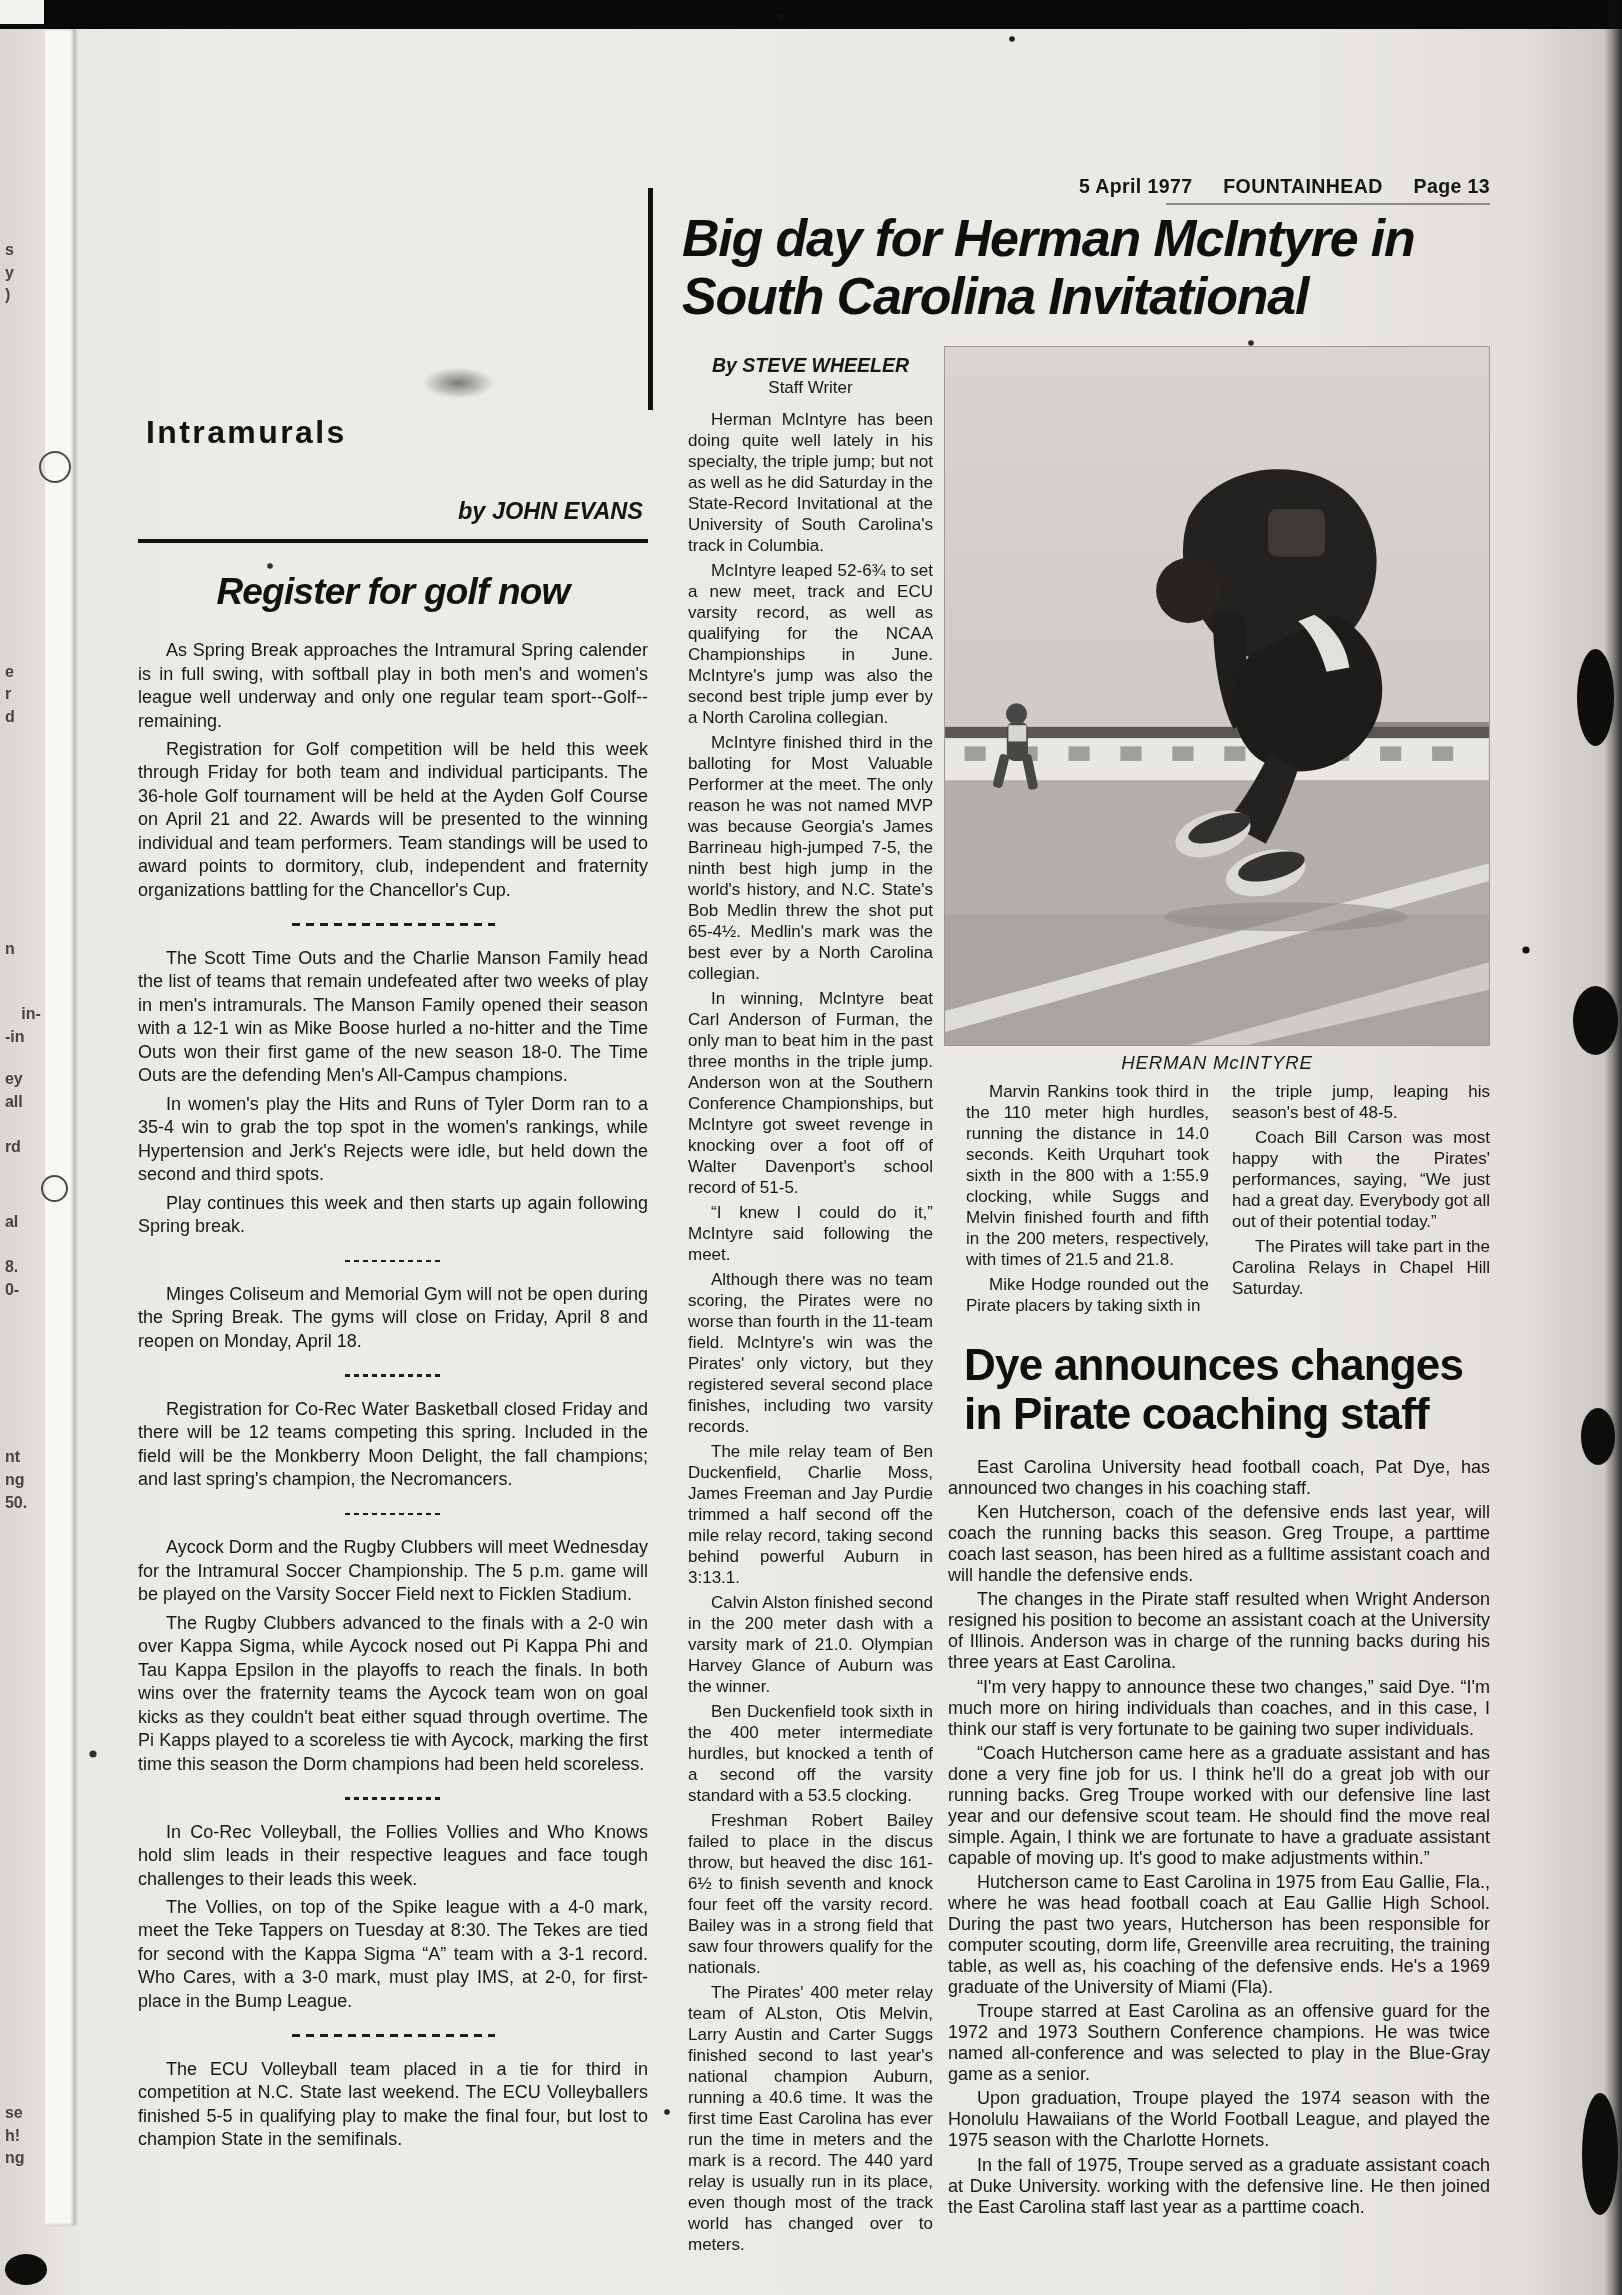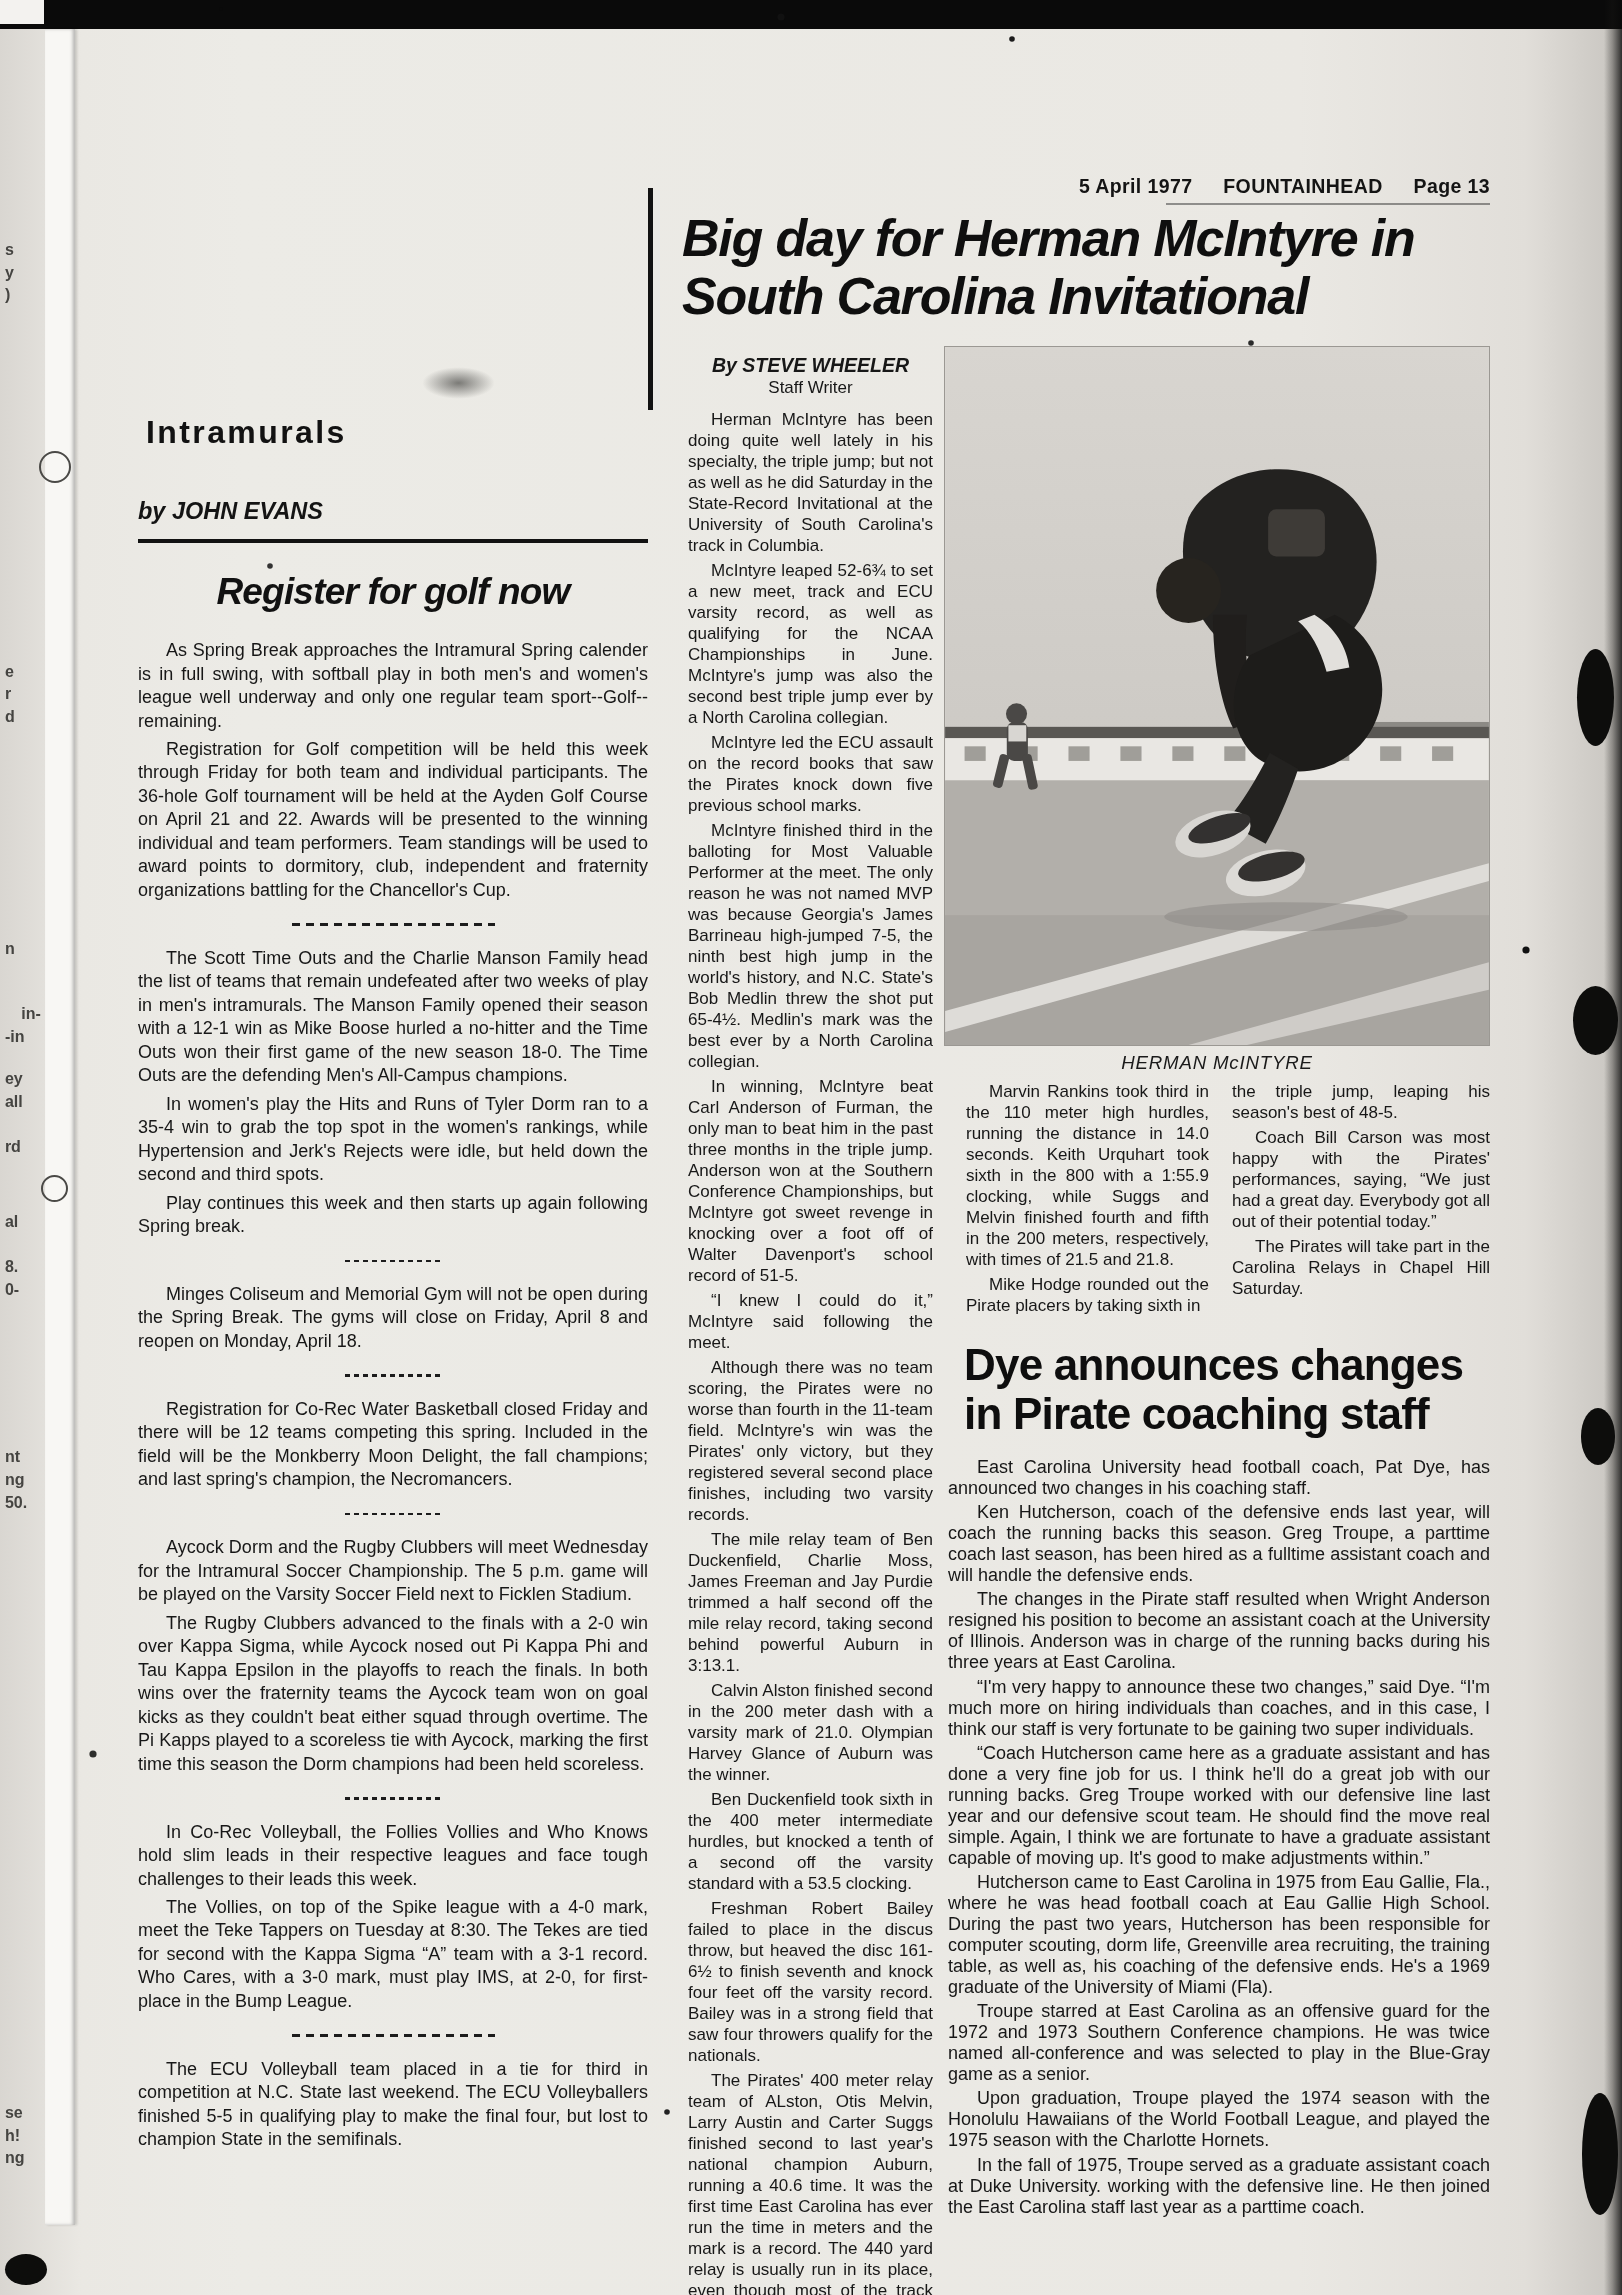--- a/index.html
+++ b/index.html
@@ -28,21 +28,21 @@
       radial-gradient(circle at 68% 62%,rgba(80,78,74,.22) 0 1.6px,transparent 2.4px),
       radial-gradient(circle at 42% 82%,rgba(255,255,255,.35) 0 1.6px,transparent 2.4px);
     background-size:14px 10.5px,18.7px 15.4px,23.5px 18.7px;
     border-top:1.6px solid #8f8d88;border-left:1.6px solid #9a9793;
     display:flex;align-items:center;justify-content:center;}
   .sports-rule{left:648px;top:188px;width:4.9px;height:222px;background:#121212;}
   .sports-smudge{left:422px;top:367px;width:73px;height:32px;background:radial-gradient(ellipse,rgba(30,30,28,.55),transparent 70%);}
   .sports-title{font-size:75px;font-weight:bold;color:#161412;letter-spacing:0.8px;text-shadow:0.8px 0.8px 0 rgba(70,68,64,.4);}
   
   .intramurals-heading{left:146px;top:414px;font-size:32px;font-weight:bold;letter-spacing:2.4px;color:#121212;}
-  .intra-byline{left:138px;top:498px;width:505px;font-size:23.5px;font-weight:bold;font-style:italic;color:#141414;}
+  .intra-byline{left:138px;top:498px;width:505px;text-align:right;font-size:23.5px;font-weight:bold;font-style:italic;color:#141414;}
   .byline-rule{left:138px;top:539px;width:510px;height:4px;background:#121212;}
   .register-title{left:138px;top:571px;width:510px;text-align:center;font-size:37px;font-weight:bold;font-style:italic;letter-spacing:-0.8px;color:#111;}
   .left-body{left:138px;top:639px;width:510px;font-size:18px;line-height:23.5px;}
   .body-text p{margin:0 0 4.9px 0;text-indent:28px;text-align:justify;}
   .divider{height:2.4px;margin:21px auto;background:repeating-linear-gradient(90deg,#1c1c1c 0 8px,transparent 8px 14px);}
   .divider.long{width:203px;}
   .divider.short{width:96px;background:repeating-linear-gradient(90deg,#1c1c1c 0 4.9px,transparent 4.9px 9px);}
   
   .main-headline{left:682px;top:209px;width:820px;font-size:52px;line-height:1.12;font-weight:bold;font-style:italic;letter-spacing:-1.2px;color:#0f0f0f;}
   .mid-byline{left:688px;top:354px;width:245px;text-align:center;font-size:19.5px;font-weight:bold;font-style:italic;}
@@ -138,21 +138,20 @@
   <div class="abs main-headline">
     <div>Big day for Herman McIntyre in</div>
     <div>South Carolina Invitational</div>
   </div>
   <div class="abs mid-byline">By STEVE WHEELER</div>
   <div class="abs mid-byline-role">Staff Writer</div>
 
   <div class="abs mid-body body-text">
     <p>Herman McIntyre has been doing quite well lately in his specialty, the triple jump; but not as well as he did Saturday in the State-Record Invitational at the University of South Carolina's track in Columbia.</p>
     <p>McIntyre leaped 52-6¾ to set a new meet, track and ECU varsity record, as well as qualifying for the NCAA Championships in June. McIntyre's jump was also the second best triple jump ever by a North Carolina collegian.</p>
-    <p>McIntyre led the ECU assault on the record books that saw the Pirates knock down five previous school marks.</p>
     <p>McIntyre finished third in the balloting for Most Valuable Performer at the meet. The only reason he was not named MVP was because Georgia's James Barrineau high-jumped 7-5, the ninth best high jump in the world's history, and N.C. State's Bob Medlin threw the shot put 65-4½. Medlin's mark was the best ever by a North Carolina collegian.</p>
     <p>In winning, McIntyre beat Carl Anderson of Furman, the only man to beat him in the past three months in the triple jump. Anderson won at the Southern Conference Championships, but McIntyre got sweet revenge in knocking over a foot off of Walter Davenport's school record of 51-5.</p>
     <p>“I knew I could do it,” McIntyre said following the meet.</p>
     <p>Although there was no team scoring, the Pirates were no worse than fourth in the 11-team field. McIntyre's win was the Pirates' only victory, but they registered several second place finishes, including two varsity records.</p>
     <p>The mile relay team of Ben Duckenfield, Charlie Moss, James Freeman and Jay Purdie trimmed a half second off the mile relay record, taking second behind powerful Auburn in 3:13.1.</p>
     <p>Calvin Alston finished second in the 200 meter dash with a varsity mark of 21.0. Olympian Harvey Glance of Auburn was the winner.</p>
     <p>Ben Duckenfield took sixth in the 400 meter intermediate hurdles, but knocked a tenth of a second off the varsity standard with a 53.5 clocking.</p>
     <p>Freshman Robert Bailey failed to place in the discus throw, but heaved the disc 161-6½ to finish seventh and knock four feet off the varsity record. Bailey was in a strong field that saw four throwers qualify for the nationals.</p>
     <p>The Pirates' 400 meter relay team of ALston, Otis Melvin, Larry Austin and Carter Suggs finished second to last year's national champion Auburn, running a 40.6 time. It was the first time East Carolina has ever run the time in meters and the mark is a record. The 440 yard relay is usually run in its place, even though most of the track world has changed over to meters.</p>
   </div>

